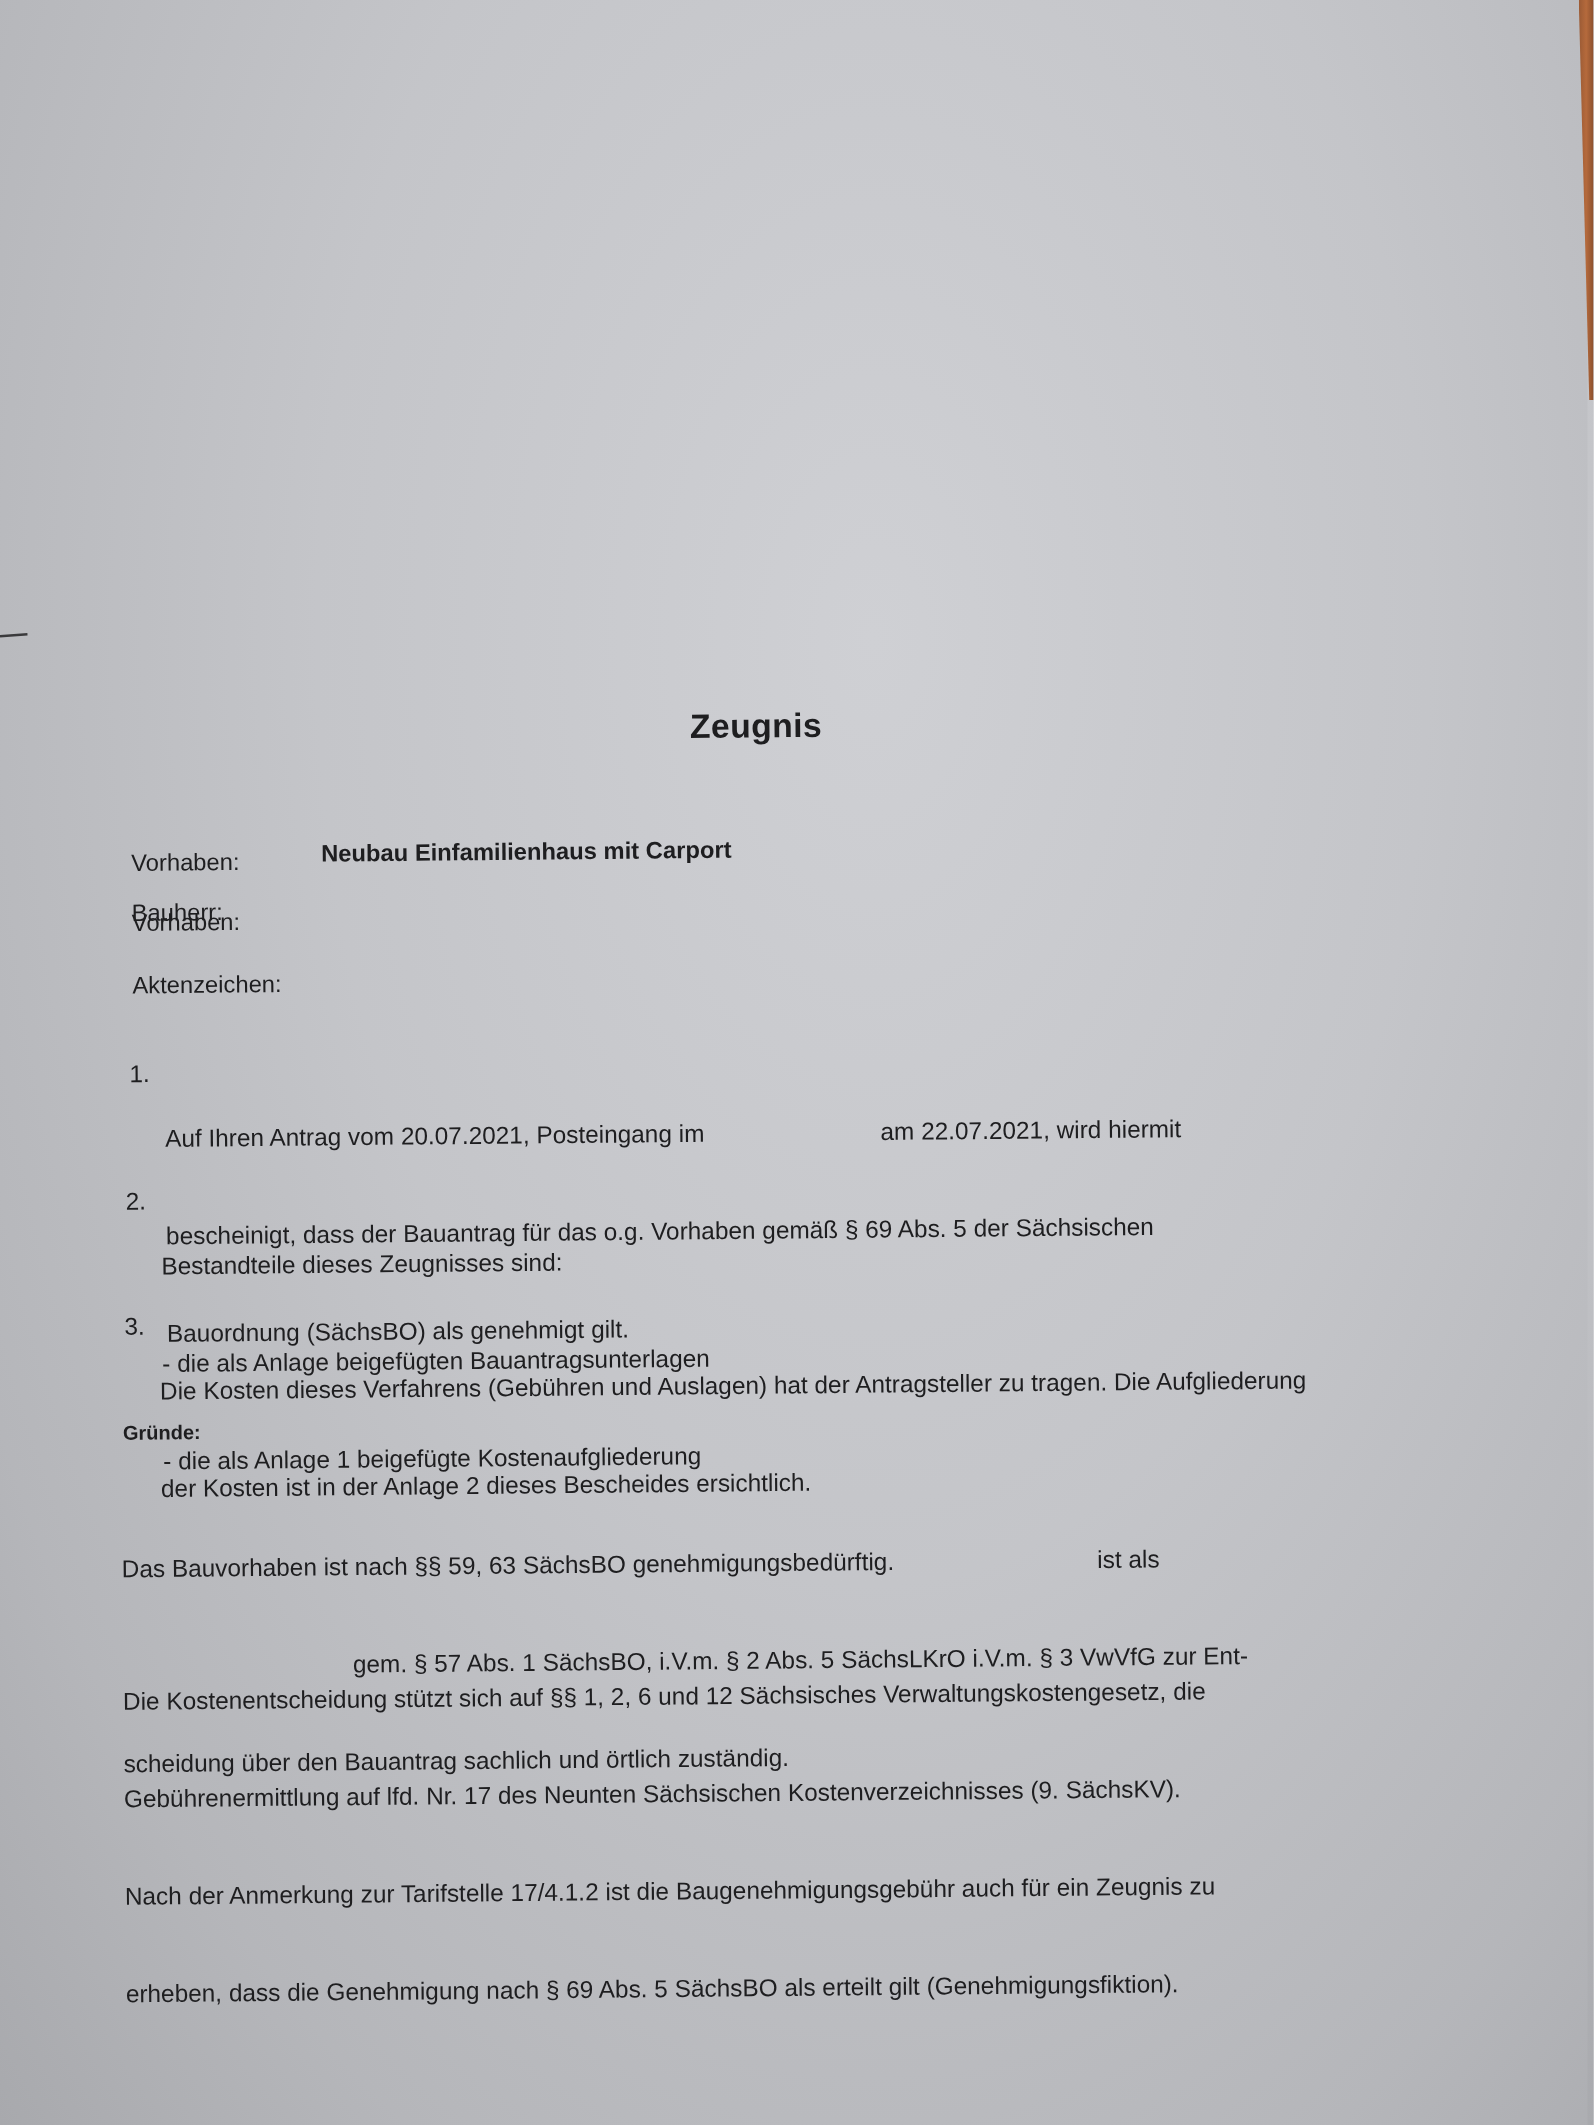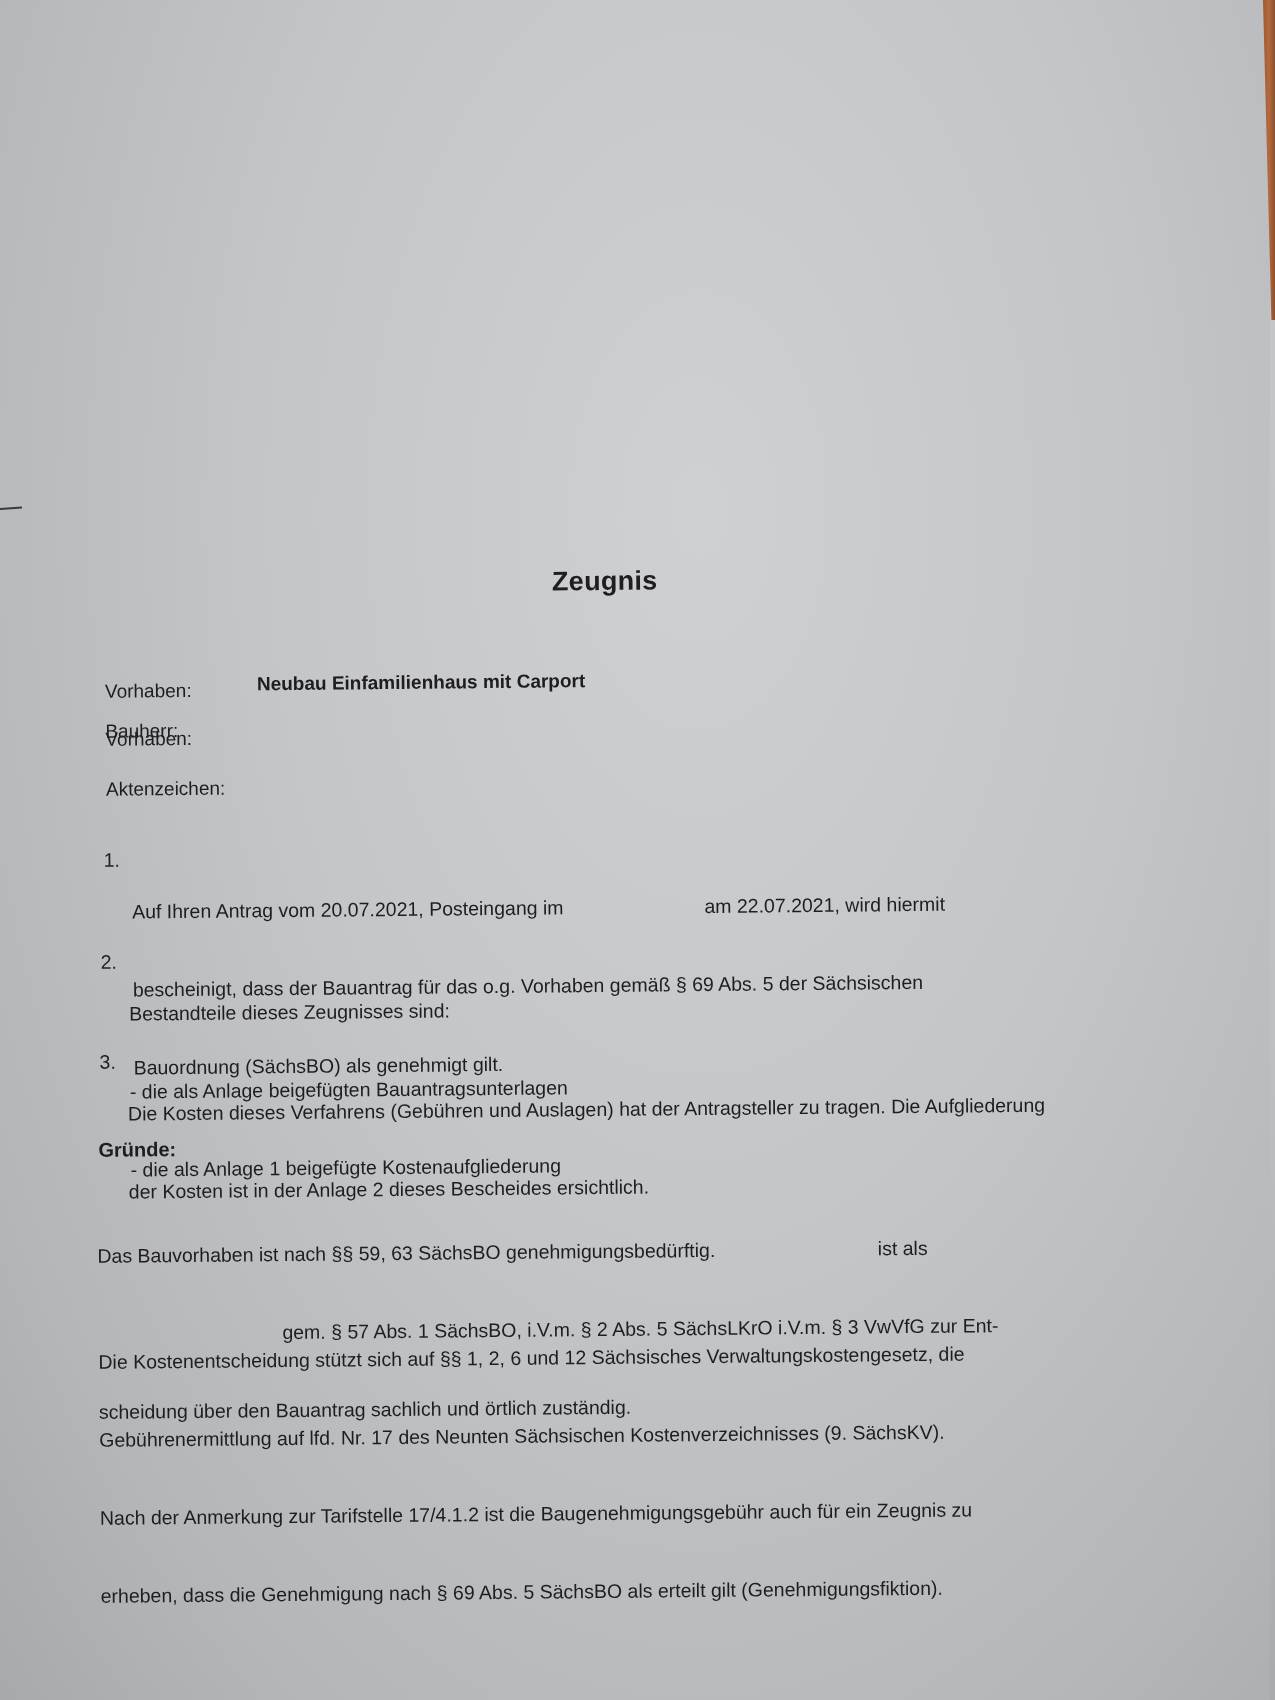--- a/index.html
+++ b/index.html
@@ -22,21 +22,21 @@
     position:absolute; left:0; top:508px; width:22px; height:2px; background:#3a3a3c;
     transform: rotate(-4deg); transform-origin:left center;
   }
   .doc { position:absolute; left:0; top:0; width:1275px; height:1700px; transform: rotate(-0.55deg); transform-origin: 600px 900px; }
   .title { position:absolute; left:555px; top:566px; font-size:27px; font-weight:bold; letter-spacing:0.3px; }
   .meta-label { position:absolute; left:107px; font-size:19px; }
   .meta-value { position:absolute; left:259px; top:670px; font-size:19px; font-weight:bold; }
   .item { position:absolute; font-size:19.5px; line-height:26px; }
   .num { position:absolute; left:0; top:0; }
   .body { position:absolute; left:28px; top:0; white-space:pre; }
-  .heading { position:absolute; left:96px; top:1134px; font-size:20px; font-weight:bold; }
+  .heading { position:absolute; left:96px; top:1134px; font-size:16px; font-weight:bold; }
   .para { position:absolute; left:94px; font-size:19.5px; line-height:26px; white-space:pre; }
 </style>
 </head>
 <body>
 
 <div class="page"></div>
 <div class="wood-edge"></div>
 <div class="edge-mark"></div>
 
 <div class="doc">

